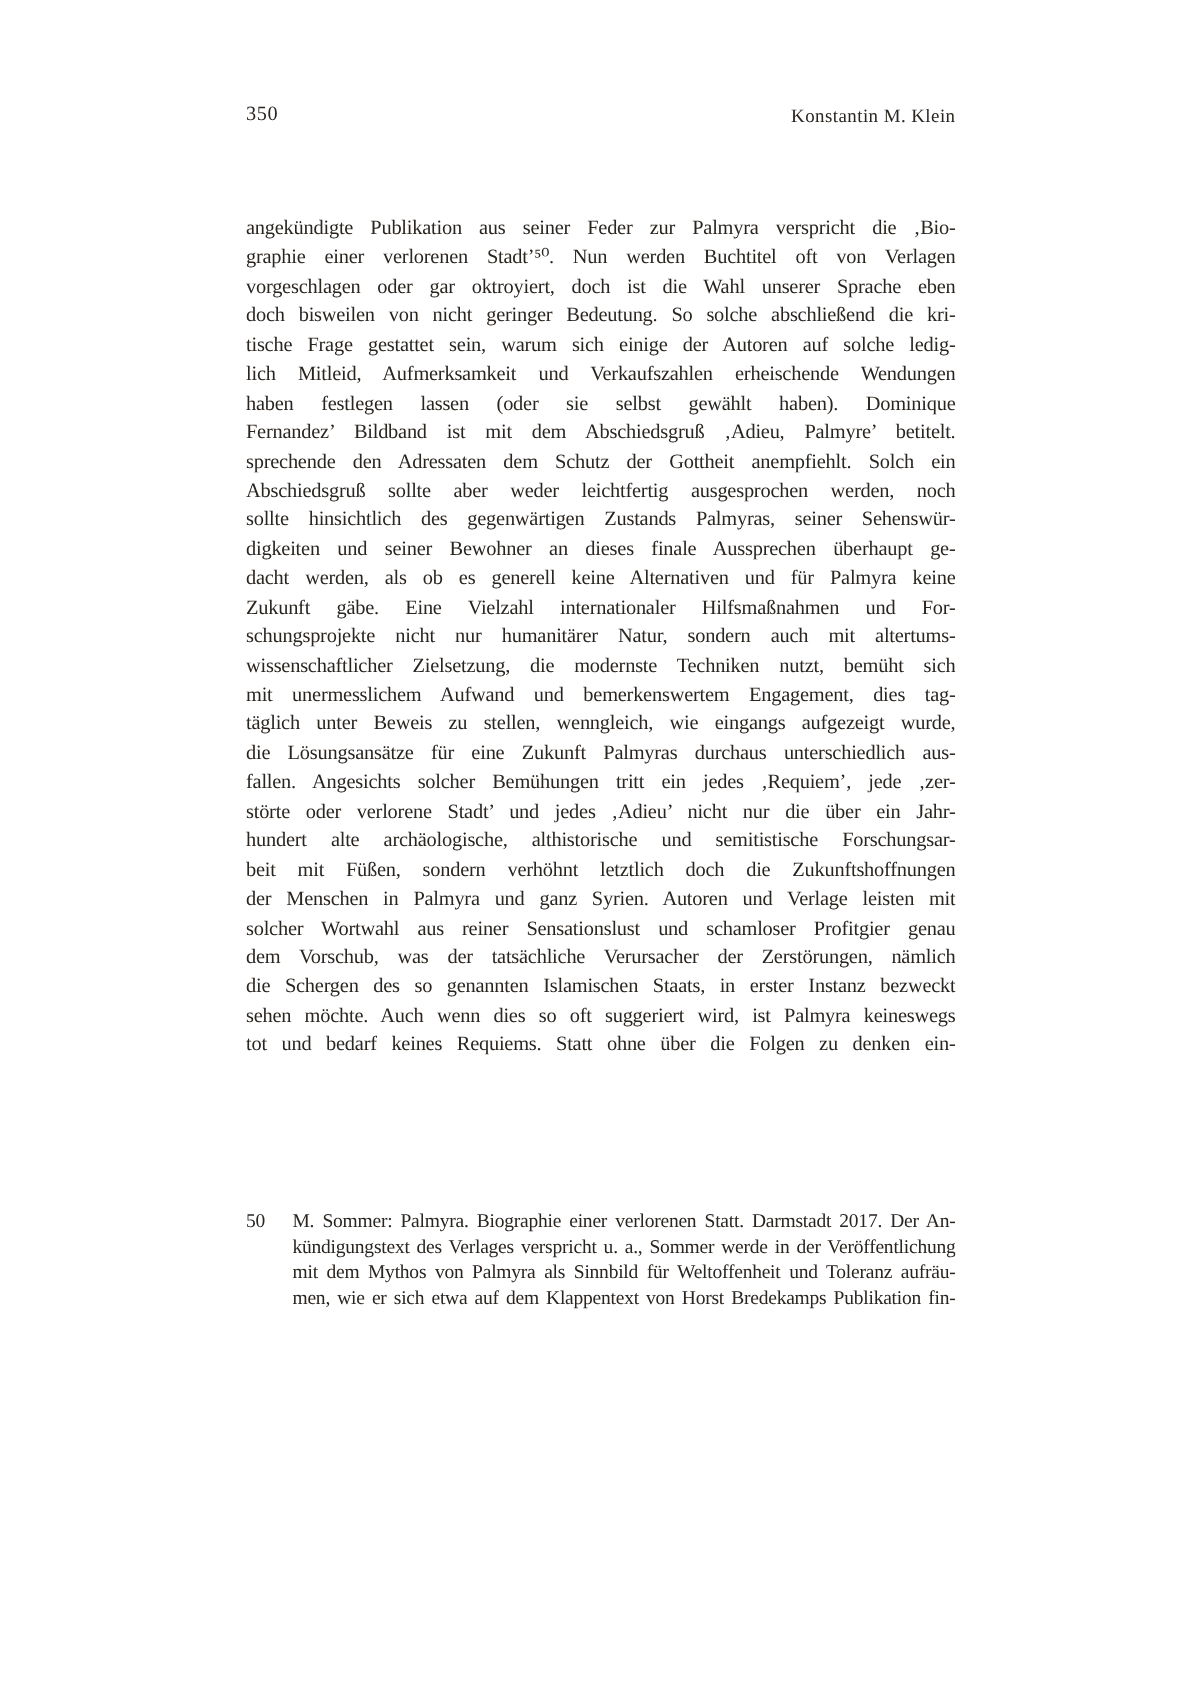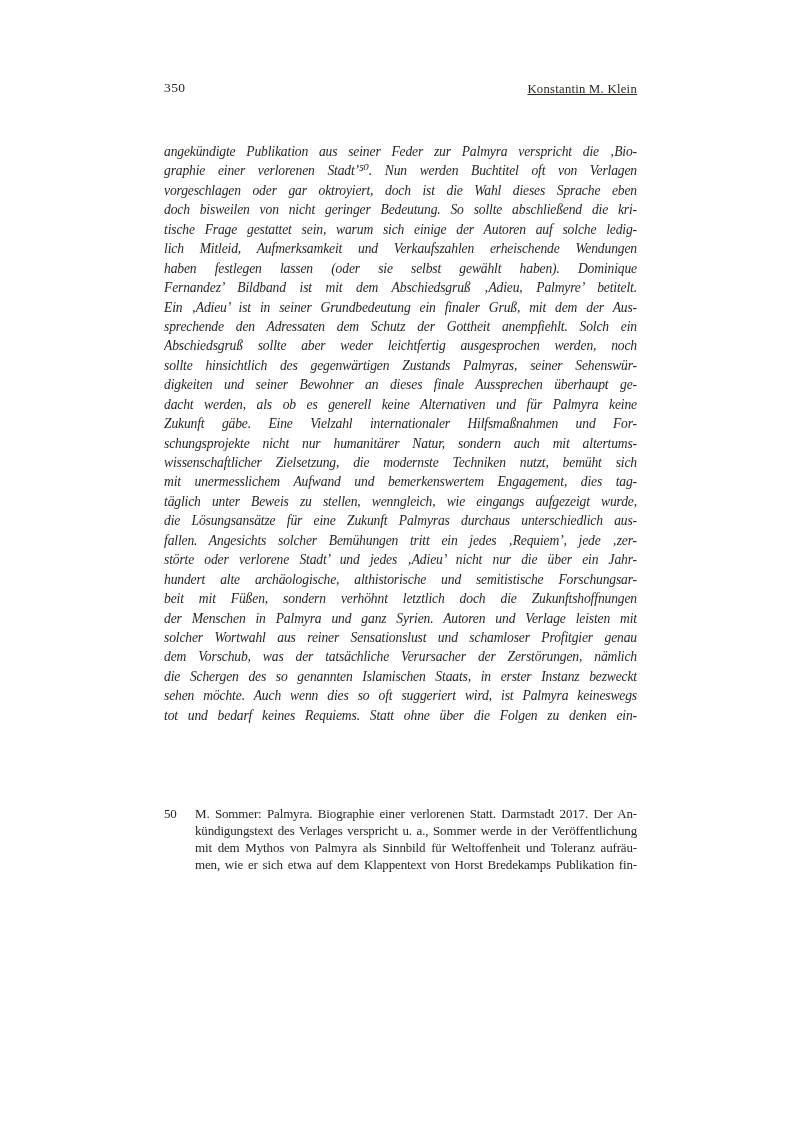--- a/index.html
+++ b/index.html
@@ -15,24 +15,23 @@
     background: #ffffff;
     color: #2b2520;
     font-family: "Liberation Serif", "DejaVu Serif", serif;
     overflow: hidden;
   }
 
   
   .running-header {
     position: absolute;
     left: 164px;
-    top: 80px;
+    top: 68px;
     width: 473px;
     height: 20px;
-    text-decoration: underline;
   }
   .page-num {
     position: absolute;
     left: 0;
     top: 0;
     font-size: 13.5px;
     letter-spacing: 0.4px;
   }
   .running-title {
     display: block;
@@ -51,21 +50,20 @@
     font-size: 13.6px;
     line-height: 19.45px;
     letter-spacing: -0.15px;
   }
   .bline {
     text-align: justify;
     text-align-last: justify;
     height: 19.45px;
     overflow: hidden;
     white-space: normal;
-    font-style: italic;
   }
 
   
   .footnotes {
     position: absolute;
     left: 164px;
     top: 805px;
     width: 473px;
     font-size: 13px;
     line-height: 17.1px;
@@ -95,27 +93,26 @@
 <div class="page">
 
   <header class="running-header">
     <span class="page-num">350</span>
     <span class="running-title">Konstantin M. Klein</span>
   </header>
 
   <main class="body-text">
     <div class="bline">angekündigte Publikation aus seiner Feder zur Palmyra verspricht die ‚Bio-</div>
     <div class="bline">graphie einer verlorenen Stadt’⁵⁰. Nun werden Buchtitel oft von Verlagen</div>
-    <div class="bline">vorgeschlagen oder gar oktroyiert, doch ist die Wahl dieses Sprache eben</div>
-    <div class="bline">doch bisweilen von nicht geringer Bedeutung. So sollte abschließend die kri-</div>
+    <div class="bline">vorgeschlagen oder gar oktroyiert, doch ist die Wahl unserer Sprache eben</div>
+    <div class="bline">doch bisweilen von nicht geringer Bedeutung. So solche abschließend die kri-</div>
     <div class="bline">tische Frage gestattet sein, warum sich einige der Autoren auf solche ledig-</div>
     <div class="bline">lich Mitleid, Aufmerksamkeit und Verkaufszahlen erheischende Wendungen</div>
     <div class="bline">haben festlegen lassen (oder sie selbst gewählt haben). Dominique</div>
     <div class="bline">Fernandez’ Bildband ist mit dem Abschiedsgruß ‚Adieu, Palmyre’ betitelt.</div>
-    <div class="bline">Ein ‚Adieu’ ist in seiner Grundbedeutung ein finaler Gruß, mit dem der Aus-</div>
     <div class="bline">sprechende den Adressaten dem Schutz der Gottheit anempfiehlt. Solch ein</div>
     <div class="bline">Abschiedsgruß sollte aber weder leichtfertig ausgesprochen werden, noch</div>
     <div class="bline">sollte hinsichtlich des gegenwärtigen Zustands Palmyras, seiner Sehenswür-</div>
     <div class="bline">digkeiten und seiner Bewohner an dieses finale Aussprechen überhaupt ge-</div>
     <div class="bline">dacht werden, als ob es generell keine Alternativen und für Palmyra keine</div>
     <div class="bline">Zukunft gäbe. Eine Vielzahl internationaler Hilfsmaßnahmen und For-</div>
     <div class="bline">schungsprojekte nicht nur humanitärer Natur, sondern auch mit altertums-</div>
     <div class="bline">wissenschaftlicher Zielsetzung, die modernste Techniken nutzt, bemüht sich</div>
     <div class="bline">mit unermesslichem Aufwand und bemerkenswertem Engagement, dies tag-</div>
     <div class="bline">täglich unter Beweis zu stellen, wenngleich, wie eingangs aufgezeigt wurde,</div>

